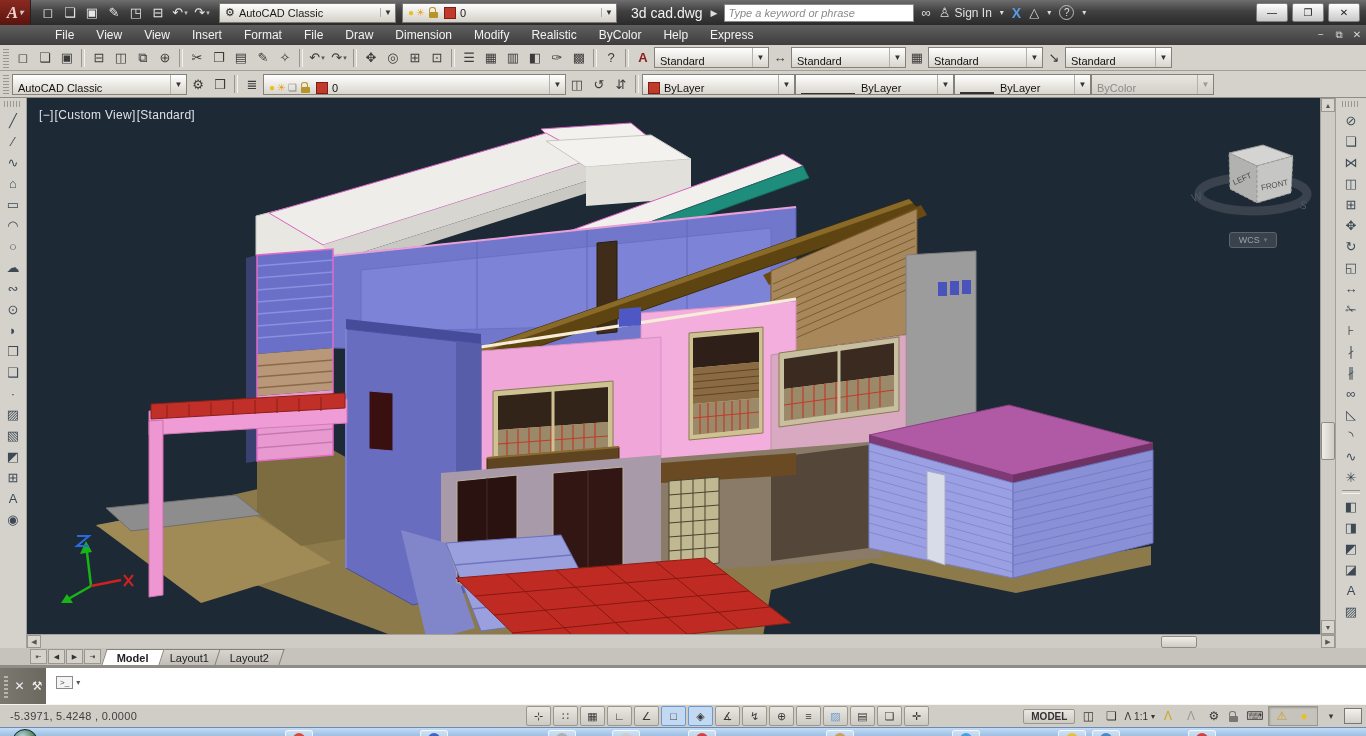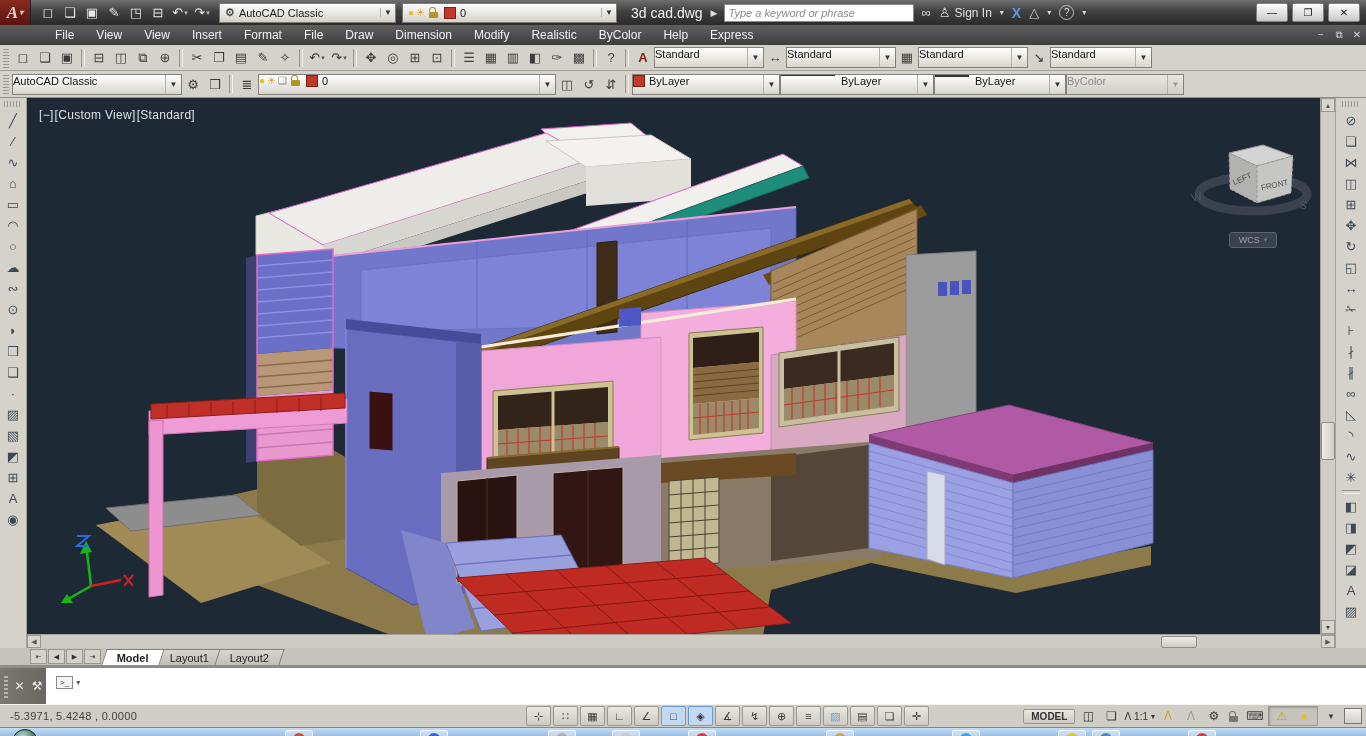--- a/index.html
+++ b/index.html
@@ -33,21 +33,21 @@
   .mwin span{width:18px;text-align:center;}
 
   
   .toolbar{background:#d5d2cb;border-bottom:1px solid #a3a099;display:flex;align-items:center;}
   .tb1{height:25px;flex:0 0 25px;}
   .tb2{height:26px;flex:0 0 26px;border-bottom:1px solid #8f8c85;}
   .hgrip{width:6px;height:20px;margin:0 3px;background:repeating-linear-gradient(0deg,#9a978f 0 1px,transparent 1px 3px);}
   .tbtn{width:22px;height:21px;display:flex;align-items:center;justify-content:center;color:#3b3b3b;font-size:13px;}
   .tbtn .mini{font-size:7px;margin-left:1px;color:#555;}
   .tsep{width:2px;height:18px;border-left:1px solid #989590;border-right:1px solid #f4f2ed;margin:0 3px;}
-  .dd{height:19px;background:linear-gradient(#ffffff,#d8d5cc);border:1px solid #84817a;display:flex;align-items:flex-start;font-size:11px;color:#111;}
+  .dd{height:19px;background:linear-gradient(#ffffff,#d8d5cc);border:1px solid #84817a;display:flex;align-items:flex-end;font-size:11px;color:#111;padding-left:5px;}
   .dd .arr{margin-left:auto;width:15px;text-align:center;font-size:8px;color:#333;border-left:1px solid #b3b0a9;align-self:stretch;display:flex;align-items:center;justify-content:center;}
   .dd.disabled{color:#8a8a8a;background:linear-gradient(#e8e6e0,#d2cfc8);}
   .swatch{width:10px;height:10px;background:#c0392b;border:1px solid #7a2018;margin-right:4px;}
   .ltline{width:54px;height:1px;background:#333;margin-right:6px;}
   .lockico{position:relative;width:9px;height:6px;background:#b8952a;border-radius:1px;margin:5px 4px 0 2px;}
   .lockico:before{content:"";position:absolute;left:0px;top:-5px;width:5px;height:4px;border:1.5px solid #b8952a;border-bottom:none;border-radius:3px 3px 0 0;}
   .lockico.gray{background:#777;} .lockico.gray:before{border-color:#777;}
   .ddicons{display:flex;align-items:center;gap:2px;font-size:10px;}
 
   

